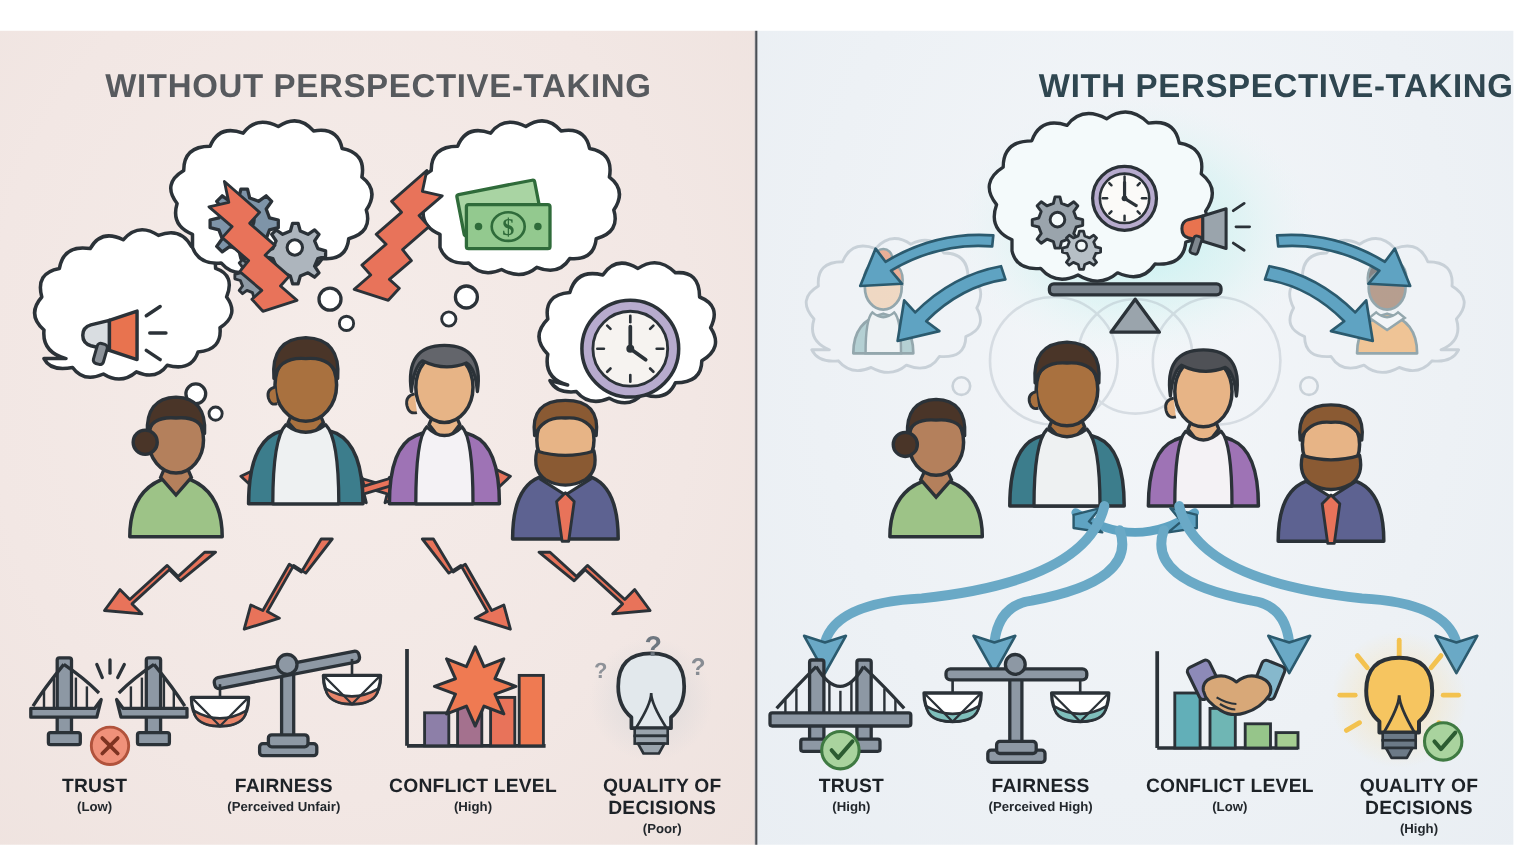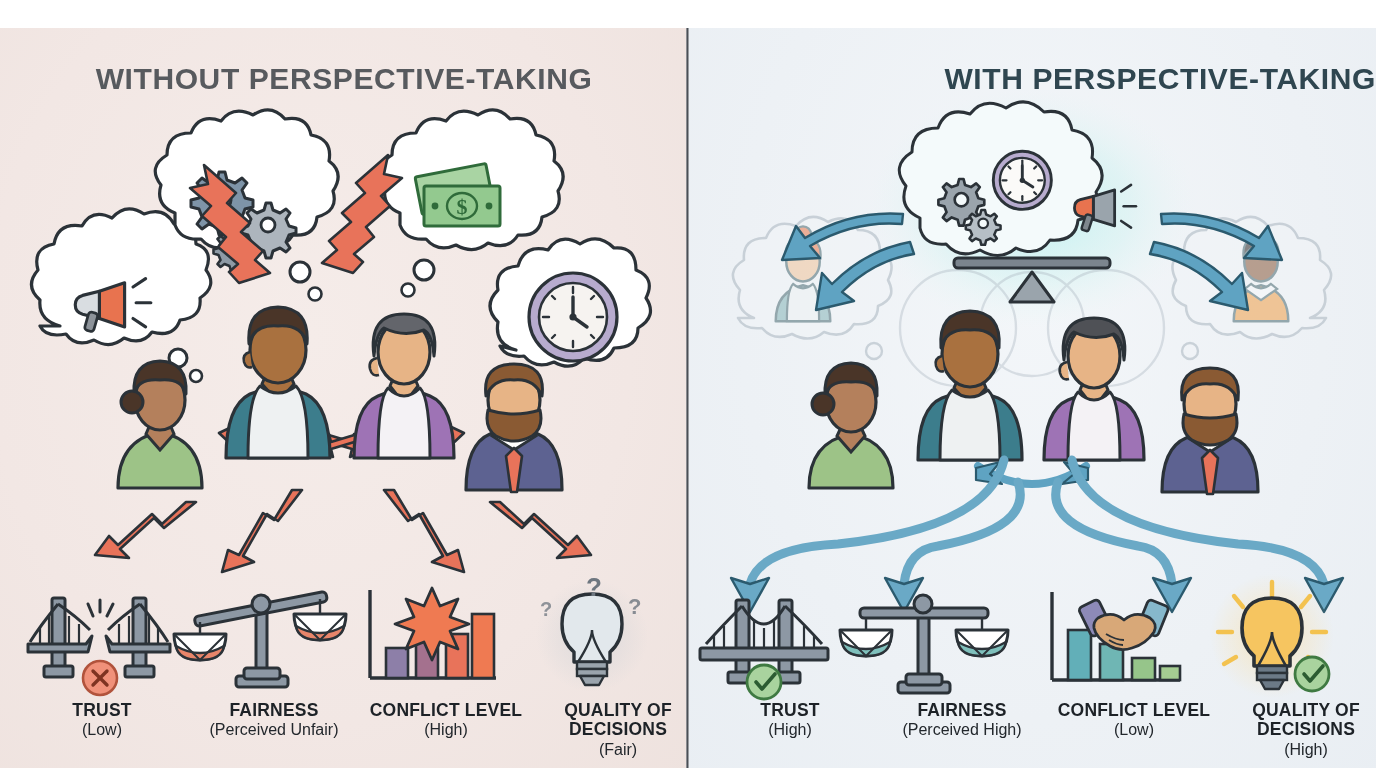--- a/index.html
+++ b/index.html
@@ -39,40 +39,40 @@
     letter-spacing: 0.6px;
     font-family: "Liberation Sans", sans-serif;
   }
   .title.left-t  { color: #575a5e; }
   .title.right-t { color: #2f4650; text-align: right; }
 
   svg.art { position: absolute; left: 0; top: 0; width: 688px; height: 768px; }
 
   .label-row {
     position: absolute;
-    left: 16px; bottom: 36px;
+    left: 0; bottom: 36px;
     width: 688px;
     display: flex;
     z-index: 20;
   }
   .label-cell {
     width: 172px;
     text-align: center;
     padding: 0 4px;
   }
   .label-main {
     font-size: 17.5px;
     font-weight: 700;
     color: #1d2227;
     line-height: 1.13;
     letter-spacing: 0.2px;
   }
   .label-sub {
-    font-size: 16px;
-    font-weight: 400;
+    font-size: 12px;
+    font-weight: 700;
     color: #22272c;
     line-height: 1.18;
     margin-top: 1px;
   }
 </style>
 </head>
 <body>
 
 <div id="stage">
 
@@ -328,21 +328,21 @@
       <div class="label-cell">
         <div class="label-main">FAIRNESS</div>
         <div class="label-sub">(Perceived Unfair)</div>
       </div>
       <div class="label-cell">
         <div class="label-main">CONFLICT LEVEL</div>
         <div class="label-sub">(High)</div>
       </div>
       <div class="label-cell">
         <div class="label-main">QUALITY OF DECISIONS</div>
-        <div class="label-sub">(Fair)</div>
+        <div class="label-sub">(Poor)</div>
       </div>
     </div>
   </div>
 
   <div class="panel right">
     <div class="title right-t">WITH PERSPECTIVE-TAKING</div>
 
     <svg class="art" viewBox="0 0 688 768">
       <defs>
         <radialGradient id="bubGlow" cx="50%" cy="50%" r="50%">

